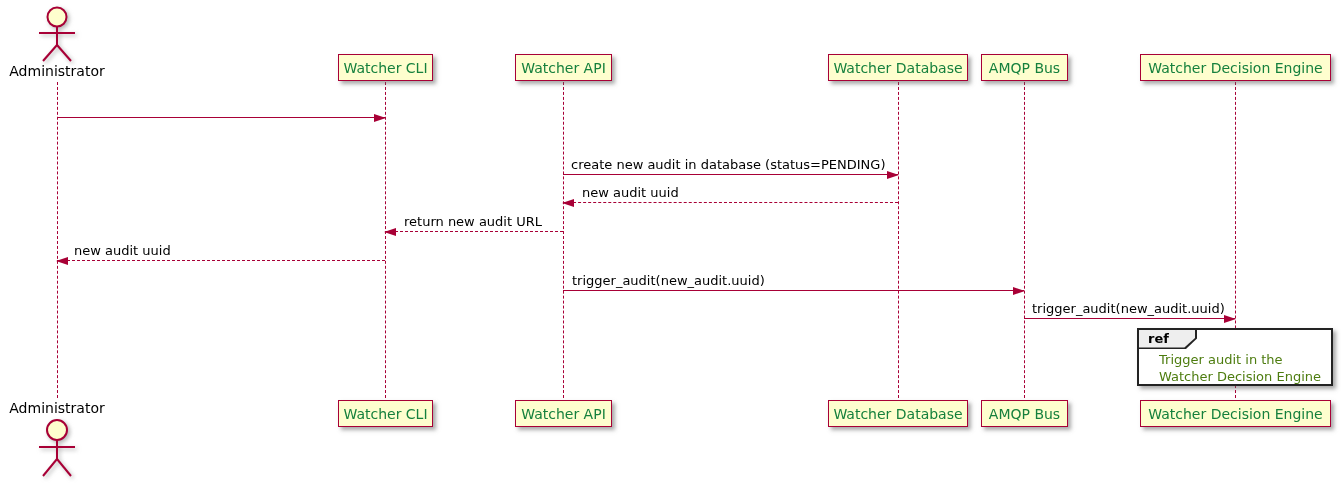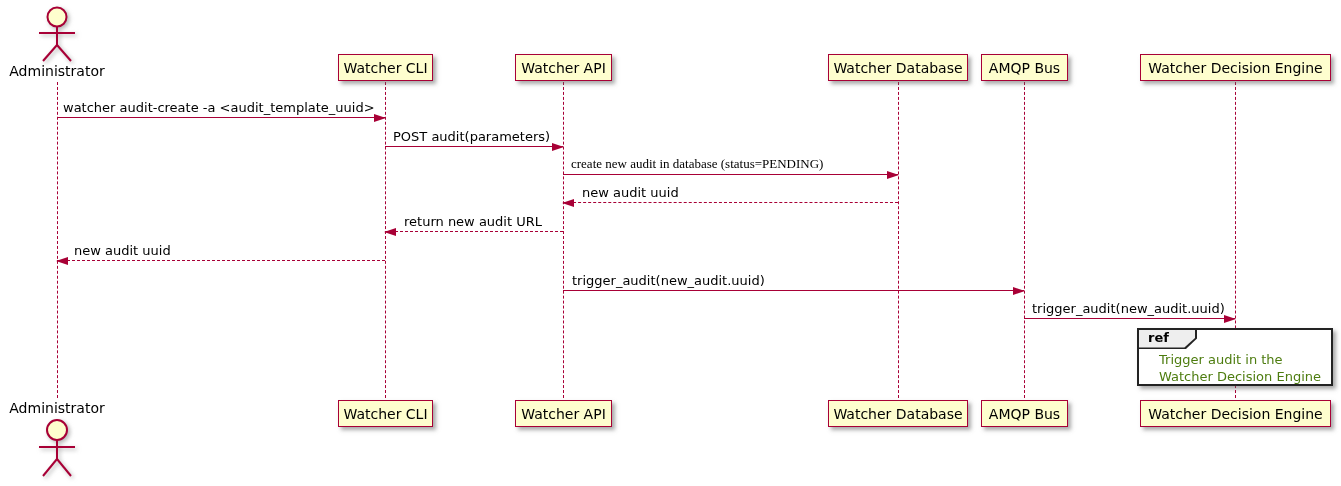--- a/index.html
+++ b/index.html
@@ -9,21 +9,21 @@
   }
   .lifeline{
     position:absolute;top:82px;height:316px;width:0;
     border-left:1px dashed #A80036;
   }
   .pbox{
     position:absolute;height:27px;box-sizing:border-box;
     background:#FEFECE;border:1.5px solid #A80036;
     box-shadow:3px 3px 4px rgba(100,100,100,0.55);
     display:flex;align-items:center;justify-content:center;
-    font-size:14px;color:#000000;white-space:nowrap;
+    font-size:14px;color:#15803d;white-space:nowrap;
   }
   .actor-label{
     position:absolute;width:140px;text-align:center;
     font-size:14px;color:#000;white-space:nowrap;
   }
   .actor-figure{position:absolute;filter:drop-shadow(2.5px 2.5px 2px rgba(120,120,120,0.55));}
   .message{position:absolute;height:18px;}
   .msg-line{position:absolute;left:0;right:0;bottom:0;height:0;}
   .msg-line.solid{border-bottom:1.2px solid #A80036;}
   .msg-line.dashed{border-bottom:1.2px dashed #A80036;}
@@ -35,49 +35,43 @@
   .arrowhead.right{right:-1px;border-left:12px solid #A80036;}
   .arrowhead.left{left:-1px;border-right:12px solid #A80036;}
   .ref-frame{
     position:absolute;box-sizing:border-box;background:#ffffff;
     border:2px solid #232323;box-shadow:3px 3px 4px rgba(100,100,100,0.55);
   }
   .ref-tab{position:absolute;top:0;left:0;width:58px;height:19px;background:#232323;
     clip-path:polygon(0 0,100% 0,100% 45%,81% 100%,0 100%);}
   .ref-tab-inner{position:absolute;top:0;left:0;width:56px;height:17.5px;background:#EEEEEE;
     clip-path:polygon(0 0,100% 0,100% 45%,81% 100%,0 100%);
-    display:flex;align-items:flex-start;}
+    display:flex;align-items:flex-end;}
   .ref-keyword{font-weight:bold;font-size:13px;color:#000;padding-left:9px;padding-bottom:2px;}
   .ref-body{position:absolute;top:22px;left:20px;right:6px;font-size:13px;color:#4d7c0f;line-height:16.5px;white-space:nowrap;}
 </style>
 </head>
 <body>
 
 <div class="canvas">
 
   <div class="lifeline" style="left:57px;"></div>
   <div class="lifeline" style="left:385px;"></div>
   <div class="lifeline" style="left:563px;"></div>
   <div class="lifeline" style="left:898px;"></div>
   <div class="lifeline" style="left:1024px;"></div>
   <div class="lifeline" style="left:1235px;"></div>
 
   <div class="message" style="left:57px;top:100px;width:328px;">
-    <span class="msg-label" style="left:6px;">watcher audit-create -a &lt;audit_template_uuid&gt;</span>
     <div class="msg-line solid"></div>
     <div class="arrowhead right"></div>
   </div>
 
-  <div class="message" style="left:385px;top:129px;width:178px;">
-    <span class="msg-label" style="left:8px;">POST audit(parameters)</span>
-    <div class="msg-line solid"></div>
-    <div class="arrowhead right"></div>
-  </div>
 
-  <div class="message" style="left:563px;top:157px;width:335px;font-family:Liberation Serif, serif;">
+  <div class="message" style="left:563px;top:157px;width:335px;">
     <span class="msg-label" style="left:8px;">create new audit in database (status=PENDING)</span>
     <div class="msg-line solid"></div>
     <div class="arrowhead right"></div>
   </div>
 
   <div class="message" style="left:563px;top:185px;width:335px;">
     <span class="msg-label" style="left:19px;">new audit uuid</span>
     <div class="msg-line dashed"></div>
     <div class="arrowhead left"></div>
   </div>

